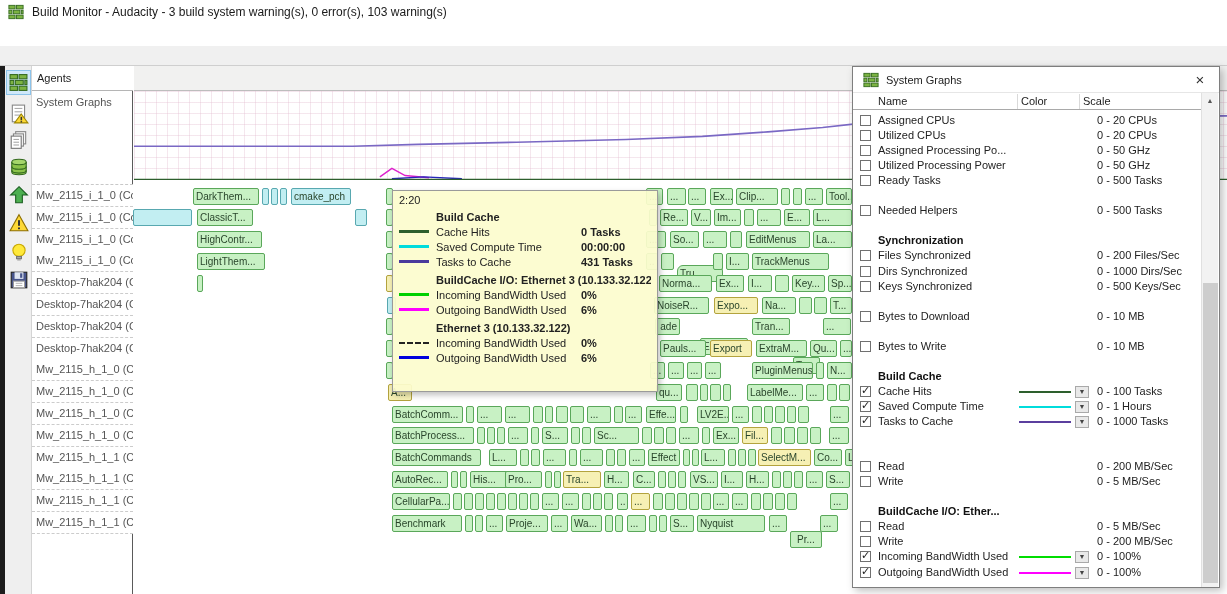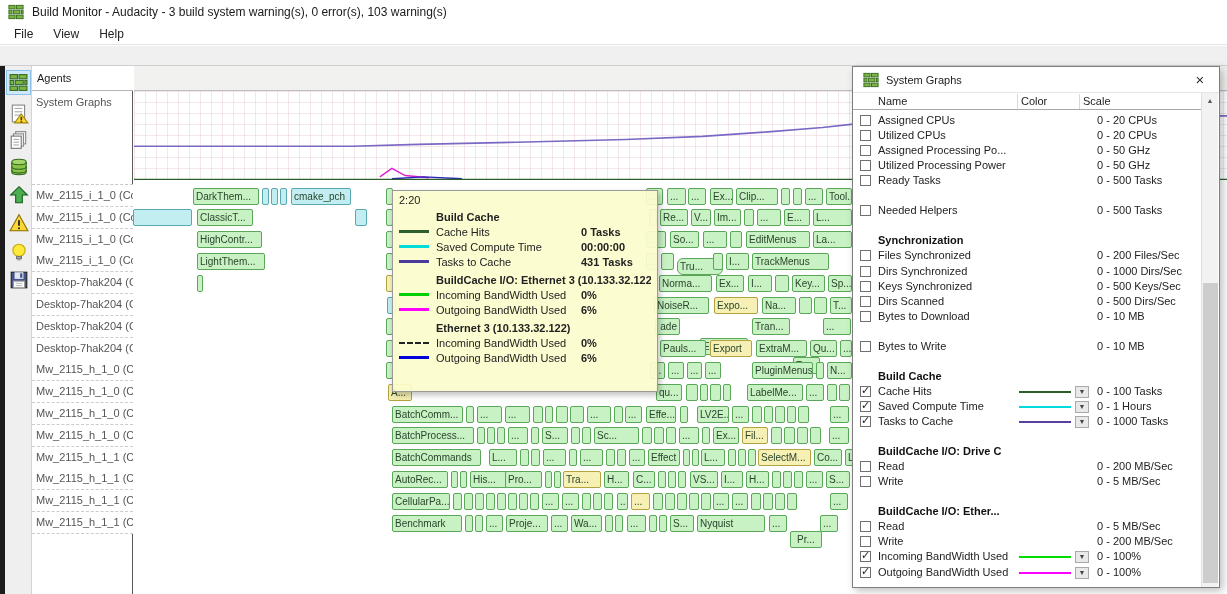--- a/index.html
+++ b/index.html
@@ -84,21 +84,20 @@
             <rect x="1" y="7" width="3.5" height="4"></rect>
             <rect x="6" y="7" width="7.5" height="4"></rect>
             <rect x="15" y="7" width="2" height="4"></rect>
             <rect x="1" y="12.5" width="7" height="4"></rect>
             <rect x="9.5" y="12.5" width="7.5" height="4"></rect>
           </g>
         </svg></span>
     <span class="title-text">Build Monitor - Audacity - 3 build system warning(s), 0 error(s), 103 warning(s)</span>
   </div>
 
-  <div class="menubar"><span class="menu-item">File</span><span class="menu-item">View</span><span class="menu-item">Help</span></div>
   <div class="toolstrip"></div>
 
   <div class="left-edge"></div>
   <div class="iconbar">
     <div class="side-icon selected" style="top:4px;"><svg width="19" height="19" viewBox="0 0 18 18">
           <g fill="#7cb342" stroke="#33691e" stroke-width="1">
             <rect x="1" y="1.5" width="7" height="4"></rect>
             <rect x="9.5" y="1.5" width="7.5" height="4"></rect>
             <rect x="1" y="7" width="3.5" height="4"></rect>
             <rect x="6" y="7" width="7.5" height="4"></rect>
@@ -217,21 +216,21 @@
       <div class="bar g" style="left: 646px; top: 231.1px; width: 20px;">...</div>
       <div class="bar g" style="left: 670px; top: 231.1px; width: 29px;">So...</div>
       <div class="bar g" style="left: 703px; top: 231.1px; width: 24px;">...</div>
       <div class="bar g" style="left: 730px; top: 231.1px; width: 12px;"></div>
       <div class="bar g" style="left: 746px; top: 231.1px; width: 64px;">EditMenus</div>
       <div class="bar g" style="left: 813px; top: 231.1px; width: 39px;">La...</div>
       <div class="bar g" style="left: 197px; top: 252.9px; width: 68px;">LightThem...</div>
       <div class="bar g" style="left: 386px; top: 252.9px; width: 7px;"></div>
       <div class="bar g" style="left: 646px; top: 252.9px; width: 12px;">..</div>
       <div class="bar g" style="left: 661px; top: 252.9px; width: 13px;"></div>
-      <div class="bar g" style="left: 677px; top: 258px; width: 46px; border-radius: 6px;">Tru...</div>
+      <div class="bar g" style="left: 677px; top: 265px; width: 46px; border-radius: 6px;">Tru...</div>
       <div class="bar g" style="left: 713px; top: 252.9px; width: 10px;"></div>
       <div class="bar g" style="left: 726px; top: 252.9px; width: 23px;">I...</div>
       <div class="bar g" style="left: 752px; top: 252.9px; width: 77px;">TrackMenus</div>
       <div class="bar g" style="left: 197px; top: 274.7px; width: 6px;"></div>
       <div class="bar y" style="left: 386px; top: 274.7px; width: 7px;"></div>
       <div class="bar g" style="left: 659px; top: 274.7px; width: 53px;">Norma...</div>
       <div class="bar g" style="left: 716px; top: 274.7px; width: 28px;">Ex...</div>
       <div class="bar g" style="left: 748px; top: 274.7px; width: 24px;">I...</div>
       <div class="bar g" style="left: 775px; top: 274.7px; width: 14px;"></div>
       <div class="bar g" style="left: 792px; top: 274.7px; width: 33px;">Key...</div>
@@ -511,25 +510,20 @@
         <div class="sg-row" style="top: 197.5px;">
           <span class="sg-cb"></span>
           <span class="sg-label">Dirs Synchronized</span>
           <span class="sg-scale">0 - 1000 Dirs/Sec</span>
         </div>
         <div class="sg-row" style="top: 212.55px;">
           <span class="sg-cb"></span>
           <span class="sg-label">Keys Synchronized</span>
           <span class="sg-scale">0 - 500 Keys/Sec</span>
         </div>
-        <div class="sg-row" style="top: 227.6px;">
-          <span class="sg-cb"></span>
-          <span class="sg-label">Dirs Scanned</span>
-          <span class="sg-scale">0 - 500 Dirs/Sec</span>
-        </div>
         <div class="sg-row" style="top: 242.65px;">
           <span class="sg-cb"></span>
           <span class="sg-label">Bytes to Download</span>
           <span class="sg-scale">0 - 10 MB</span>
         </div>
         <div class="sg-row" style="top: 272.75px;">
           <span class="sg-cb"></span>
           <span class="sg-label">Bytes to Write</span>
           <span class="sg-scale">0 - 10 MB</span>
         </div>
@@ -554,21 +548,20 @@
         </div>
         <div class="sg-row" style="top: 348px;">
           <span class="sg-cb">
             <span class="sg-check">✓</span>
           </span>
           <span class="sg-label">Tasks to Cache</span>
           <span class="sg-swatch" style="background: rgb(91, 63, 158);"></span>
           <span class="sg-dd">▼</span>
           <span class="sg-scale">0 - 1000 Tasks</span>
         </div>
-        <div class="sg-header-row" style="top: 378.1px;">BuildCache I/O: Drive C</div>
         <div class="sg-row" style="top: 393.15px;">
           <span class="sg-cb"></span>
           <span class="sg-label">Read</span>
           <span class="sg-scale">0 - 200 MB/Sec</span>
         </div>
         <div class="sg-row" style="top: 408.2px;">
           <span class="sg-cb"></span>
           <span class="sg-label">Write</span>
           <span class="sg-scale">0 - 5 MB/Sec</span>
         </div>

